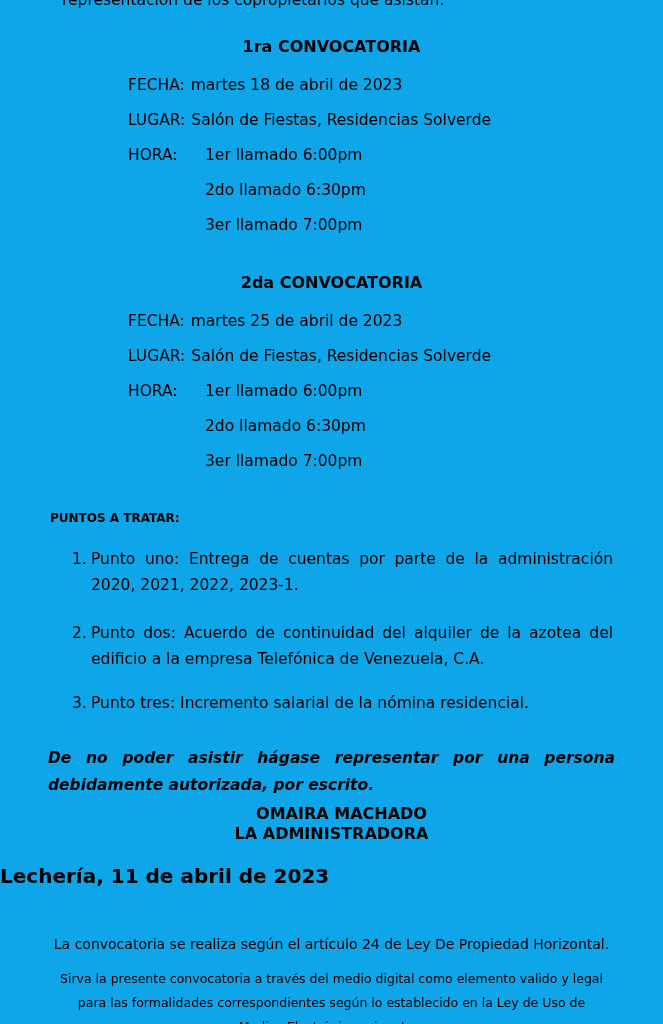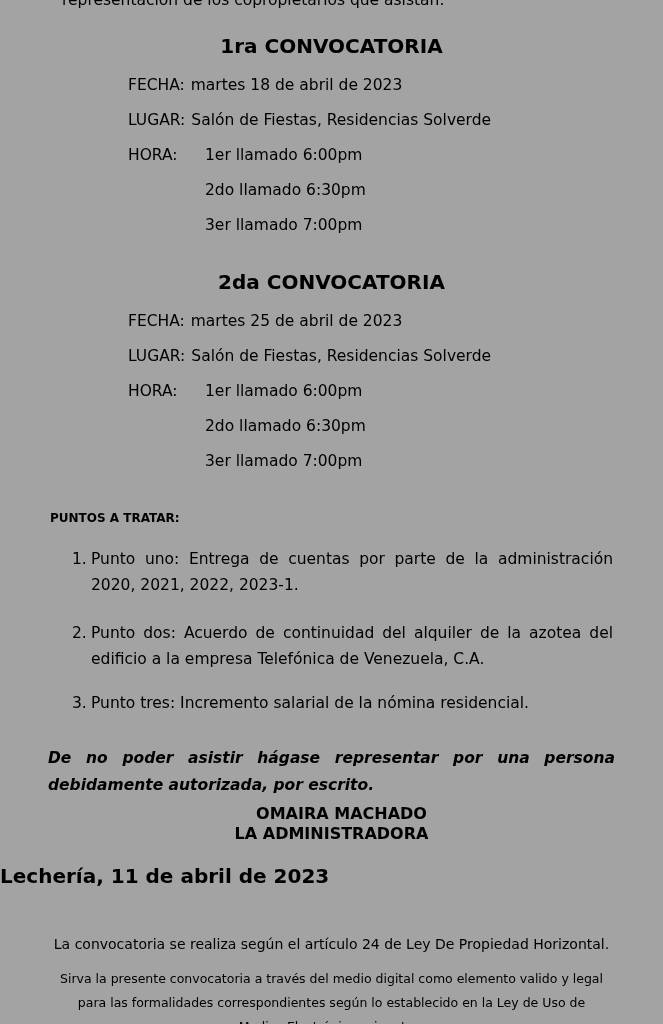--- a/index.html
+++ b/index.html
@@ -1,38 +1,38 @@
 <!DOCTYPE html>
 <html><head>
 <meta charset="utf-8">
 <style>
   * { margin: 0; padding: 0; box-sizing: border-box; }
   html, body { background: #ffffff; }
   .page {
     position: relative;
     width: 663px;
     height: 1024px;
-    background: #a3a3a3;
+    background: #0ea5e9;
     color: #000000;
     font-family: "DejaVu Sans", sans-serif;
     font-size: 15.5px;
     overflow: hidden;
   }
   
   .clipped-line {
     position: absolute;
     top: -9px;
     left: 62px;
     line-height: 18px;
     white-space: nowrap;
   }
   .conv-title {
     text-align: center;
     font-weight: bold;
-    font-size: 20px;
+    font-size: 16px;
     line-height: 19px;
   }
   .conv-title.first { margin-top: 37px; }
   .conv-title.second { margin-top: 38px; }
   .details { margin-left: 128px; }
   .detail-row { line-height: 19px; margin-top: 16px; }
   .detail-row.first { margin-top: 20px; }
   .row-label { margin-right: 6px; }
   .hora-label { display: inline-block; width: 77px; margin-right: 0; }
   .llamado-sub { margin-left: 77px; }

